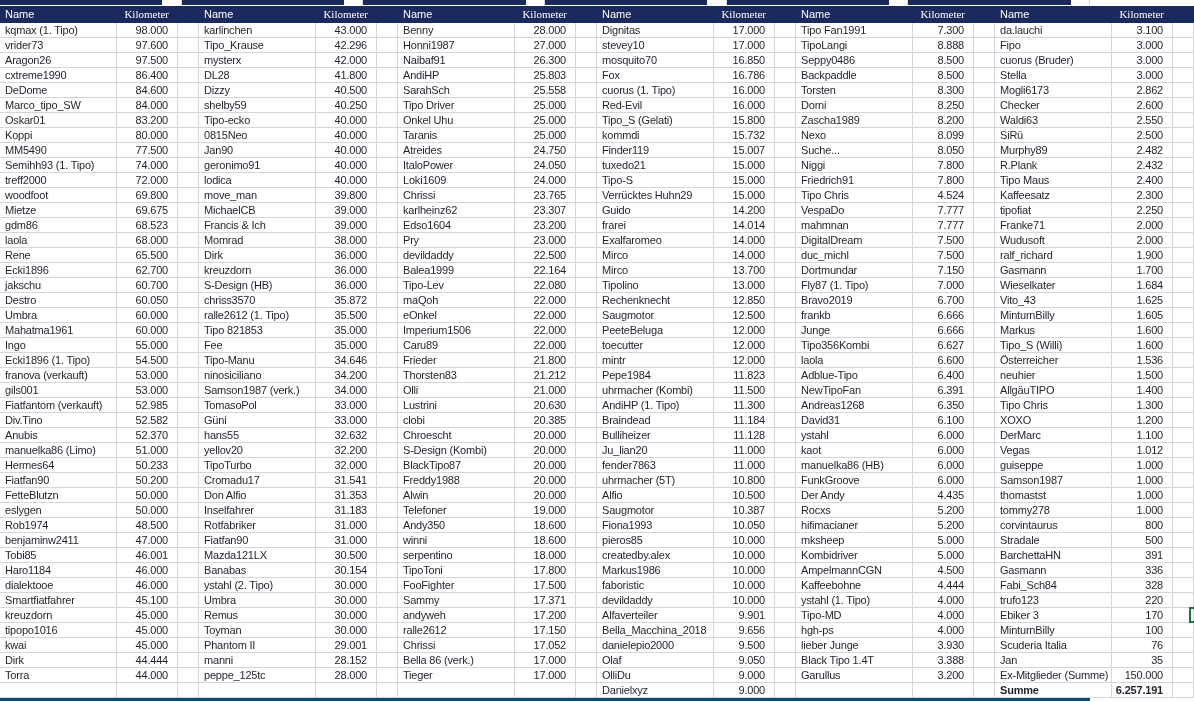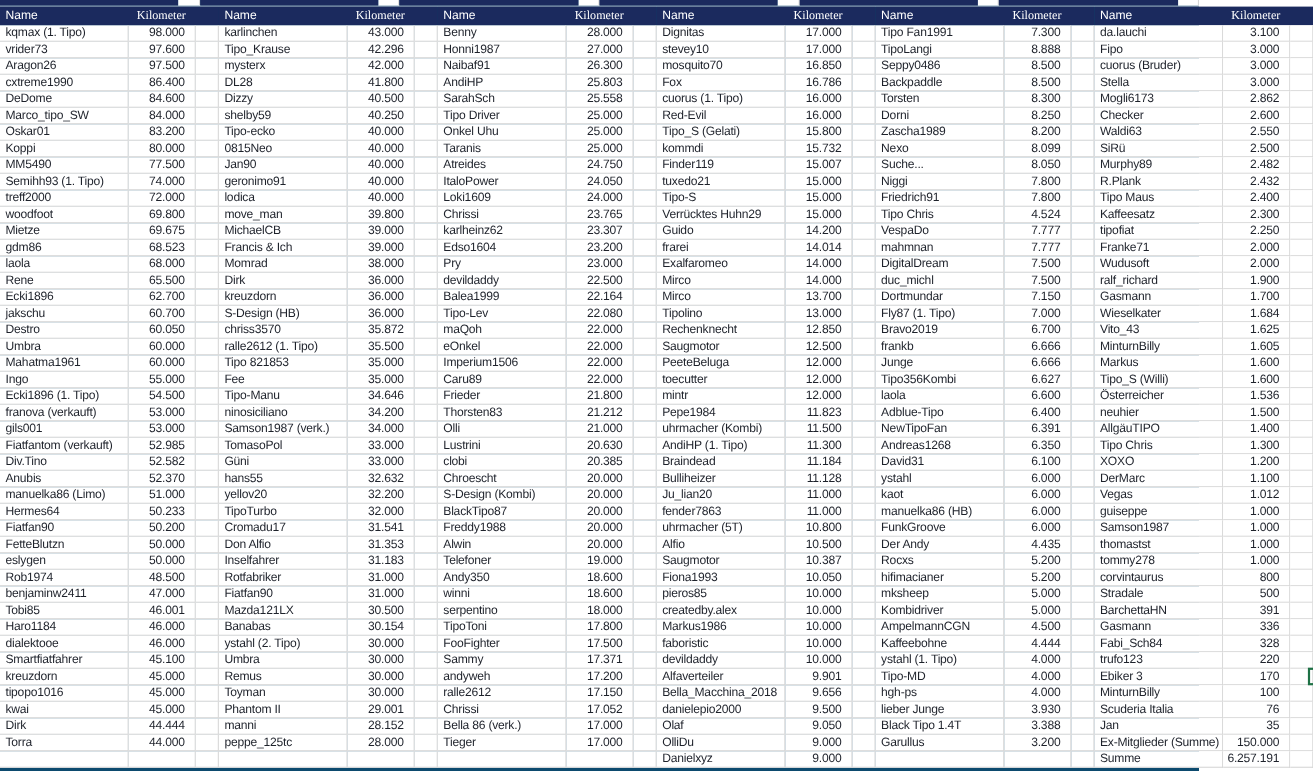--- a/index.html
+++ b/index.html
@@ -22,21 +22,21 @@
   .hspacer{width:21px;}
   .row{display:flex;height:15px;}
   .cell{
     box-sizing:border-box;height:15px;font-size:11px;line-height:14px;
     color:#1E222B;letter-spacing:-0.2px;white-space:nowrap;overflow:hidden;
     border-right:1px solid #d6d6d6;border-bottom:1px solid #d6d6d6;background:#ffffff;
   }
   .cname{width:117px;padding-left:5px;}
   .ckm{width:61px;text-align:right;padding-right:9px;}
   .cspacer{width:21px;}
-  .bold{font-weight:normal;}
+  .bold{font-weight:bold;}
   .selection-box{
     position:absolute;left:1189px;top:607px;width:12px;height:16px;
     border:2px solid #1E7145;box-sizing:border-box;background:transparent;
   }
 </style>
 </head>
 <body>
 
 <div class="sheet">
   <div class="topstrip">

